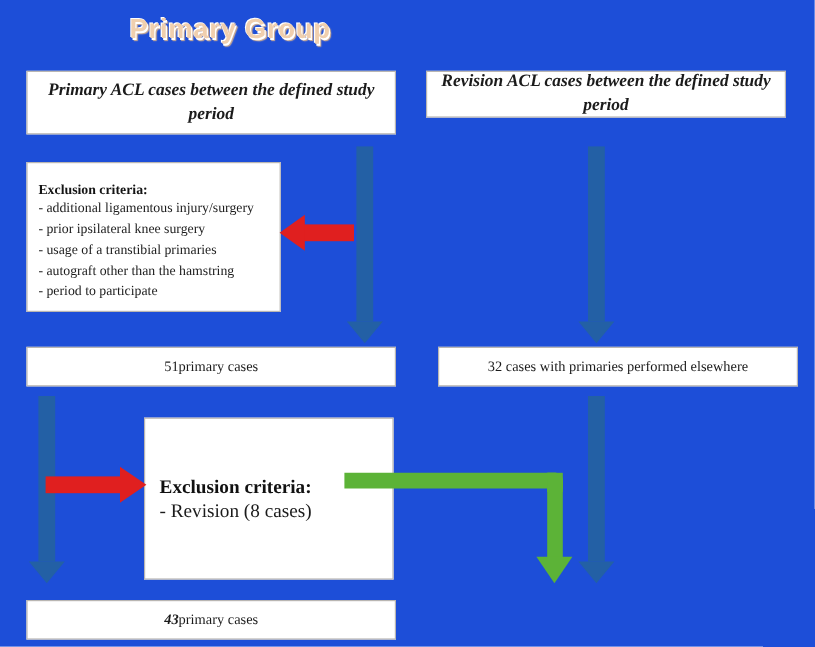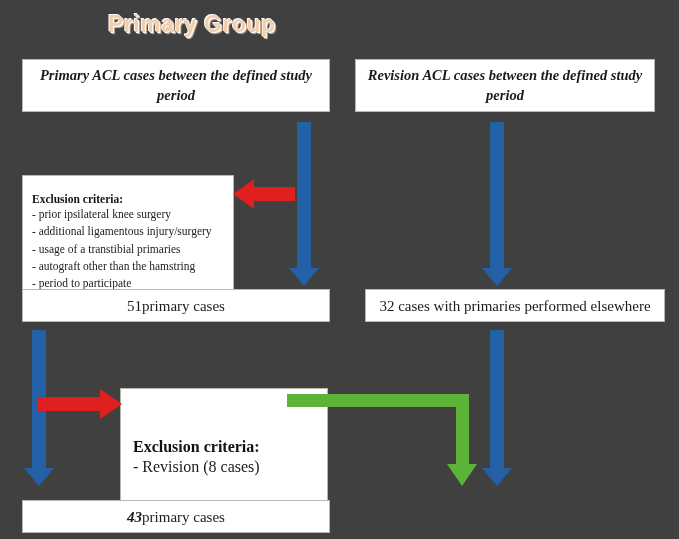--- a/index.html
+++ b/index.html
@@ -4,21 +4,21 @@
 <style>
   html, body {
     margin: 0;
     padding: 0;
     background: #ffffff;
   }
   #page {
     position: relative;
     width: 679px;
     height: 539px;
-    background: #404040;
+    background: #1d4ed8;
     overflow: hidden;
     font-family: "Liberation Serif", serif;
   }
 
   
   .group-title {
     position: absolute;
     font-family: "Liberation Sans", sans-serif;
     font-weight: bold;
     font-size: 23px;
@@ -46,31 +46,30 @@
     color: #1b1b1b;
   }
   .box-head {
     font-size: 14.5px;
     font-weight: bold;
     line-height: 1.35;
     padding: 4px 10px;
     font-style: italic;
   }
   .box-result {
-    font-size: 15px;
+    font-size: 12px;
     line-height: 1.2;
     padding: 2px 8px;
   }
   .box-result b { font-weight: bold; font-style: italic; }
 
   
   .box-excl {
     display: block;
     text-align: left;
-    margin-top: 40px;
   }
   .excl-inner { padding: 0; }
   .excl-title {
     font-weight: bold;
     font-size: 11.5px;
     margin-bottom: 1px;
     color: #141414;
   }
   .excl-line {
     font-size: 11.5px;
@@ -88,21 +87,21 @@
   }
   .excl-line-lg {
     font-size: 16px;
     line-height: 1.3;
     color: #1b1b1b;
     white-space: nowrap;
   }
 
   
   #box-primary-source  { left: 22px;  top: 59px;  width: 308px; height: 53px; }
-  #box-revision-source { left: 355px; top: 59px;  width: 300px; height: 53px; }
+  #box-revision-source { left: 355px; top: 59px;  width: 300px; height: 39px; }
 
   #box-excl-primary    { left: 22px;  top: 135px; width: 212px; height: 125px; }
 
   #box-51              { left: 22px;  top: 289px; width: 308px; height: 33px; }
   #box-32              { left: 365px; top: 289px; width: 300px; height: 33px; }
 
   #box-excl-revision   { left: 120px; top: 348px; width: 208px; height: 135px; }
 
   #box-43              { left: 22px;  top: 500px; width: 308px; height: 33px; }
   #box-40              { left: 355px; top: 500px; width: 300px; height: 33px; }
@@ -234,22 +233,22 @@
   <div id="title-primary" class="group-title">Primary Group</div>
 
 
   <div id="box-primary-source" class="box box-head">Primary ACL cases between the defined study period</div>
 
   <div id="box-revision-source" class="box box-head">Revision ACL cases between the defined study period</div>
 
   <div id="box-excl-primary" class="box box-excl">
     <div class="excl-inner">
       <div class="excl-title">Exclusion criteria:</div>
+      <div class="excl-line">- additional ligamentous injury/surgery</div>
       <div class="excl-line">- prior ipsilateral knee surgery</div>
-      <div class="excl-line">- additional ligamentous injury/surgery</div>
       <div class="excl-line">- usage of a transtibial primaries</div>
       <div class="excl-line">- autograft other than the hamstring</div>
       <div class="excl-line">- period to participate</div>
     </div>
   </div>
 
   <div id="box-51" class="box box-result">
     <span>51</span>
       <span> primary cases</span>
   </div>

